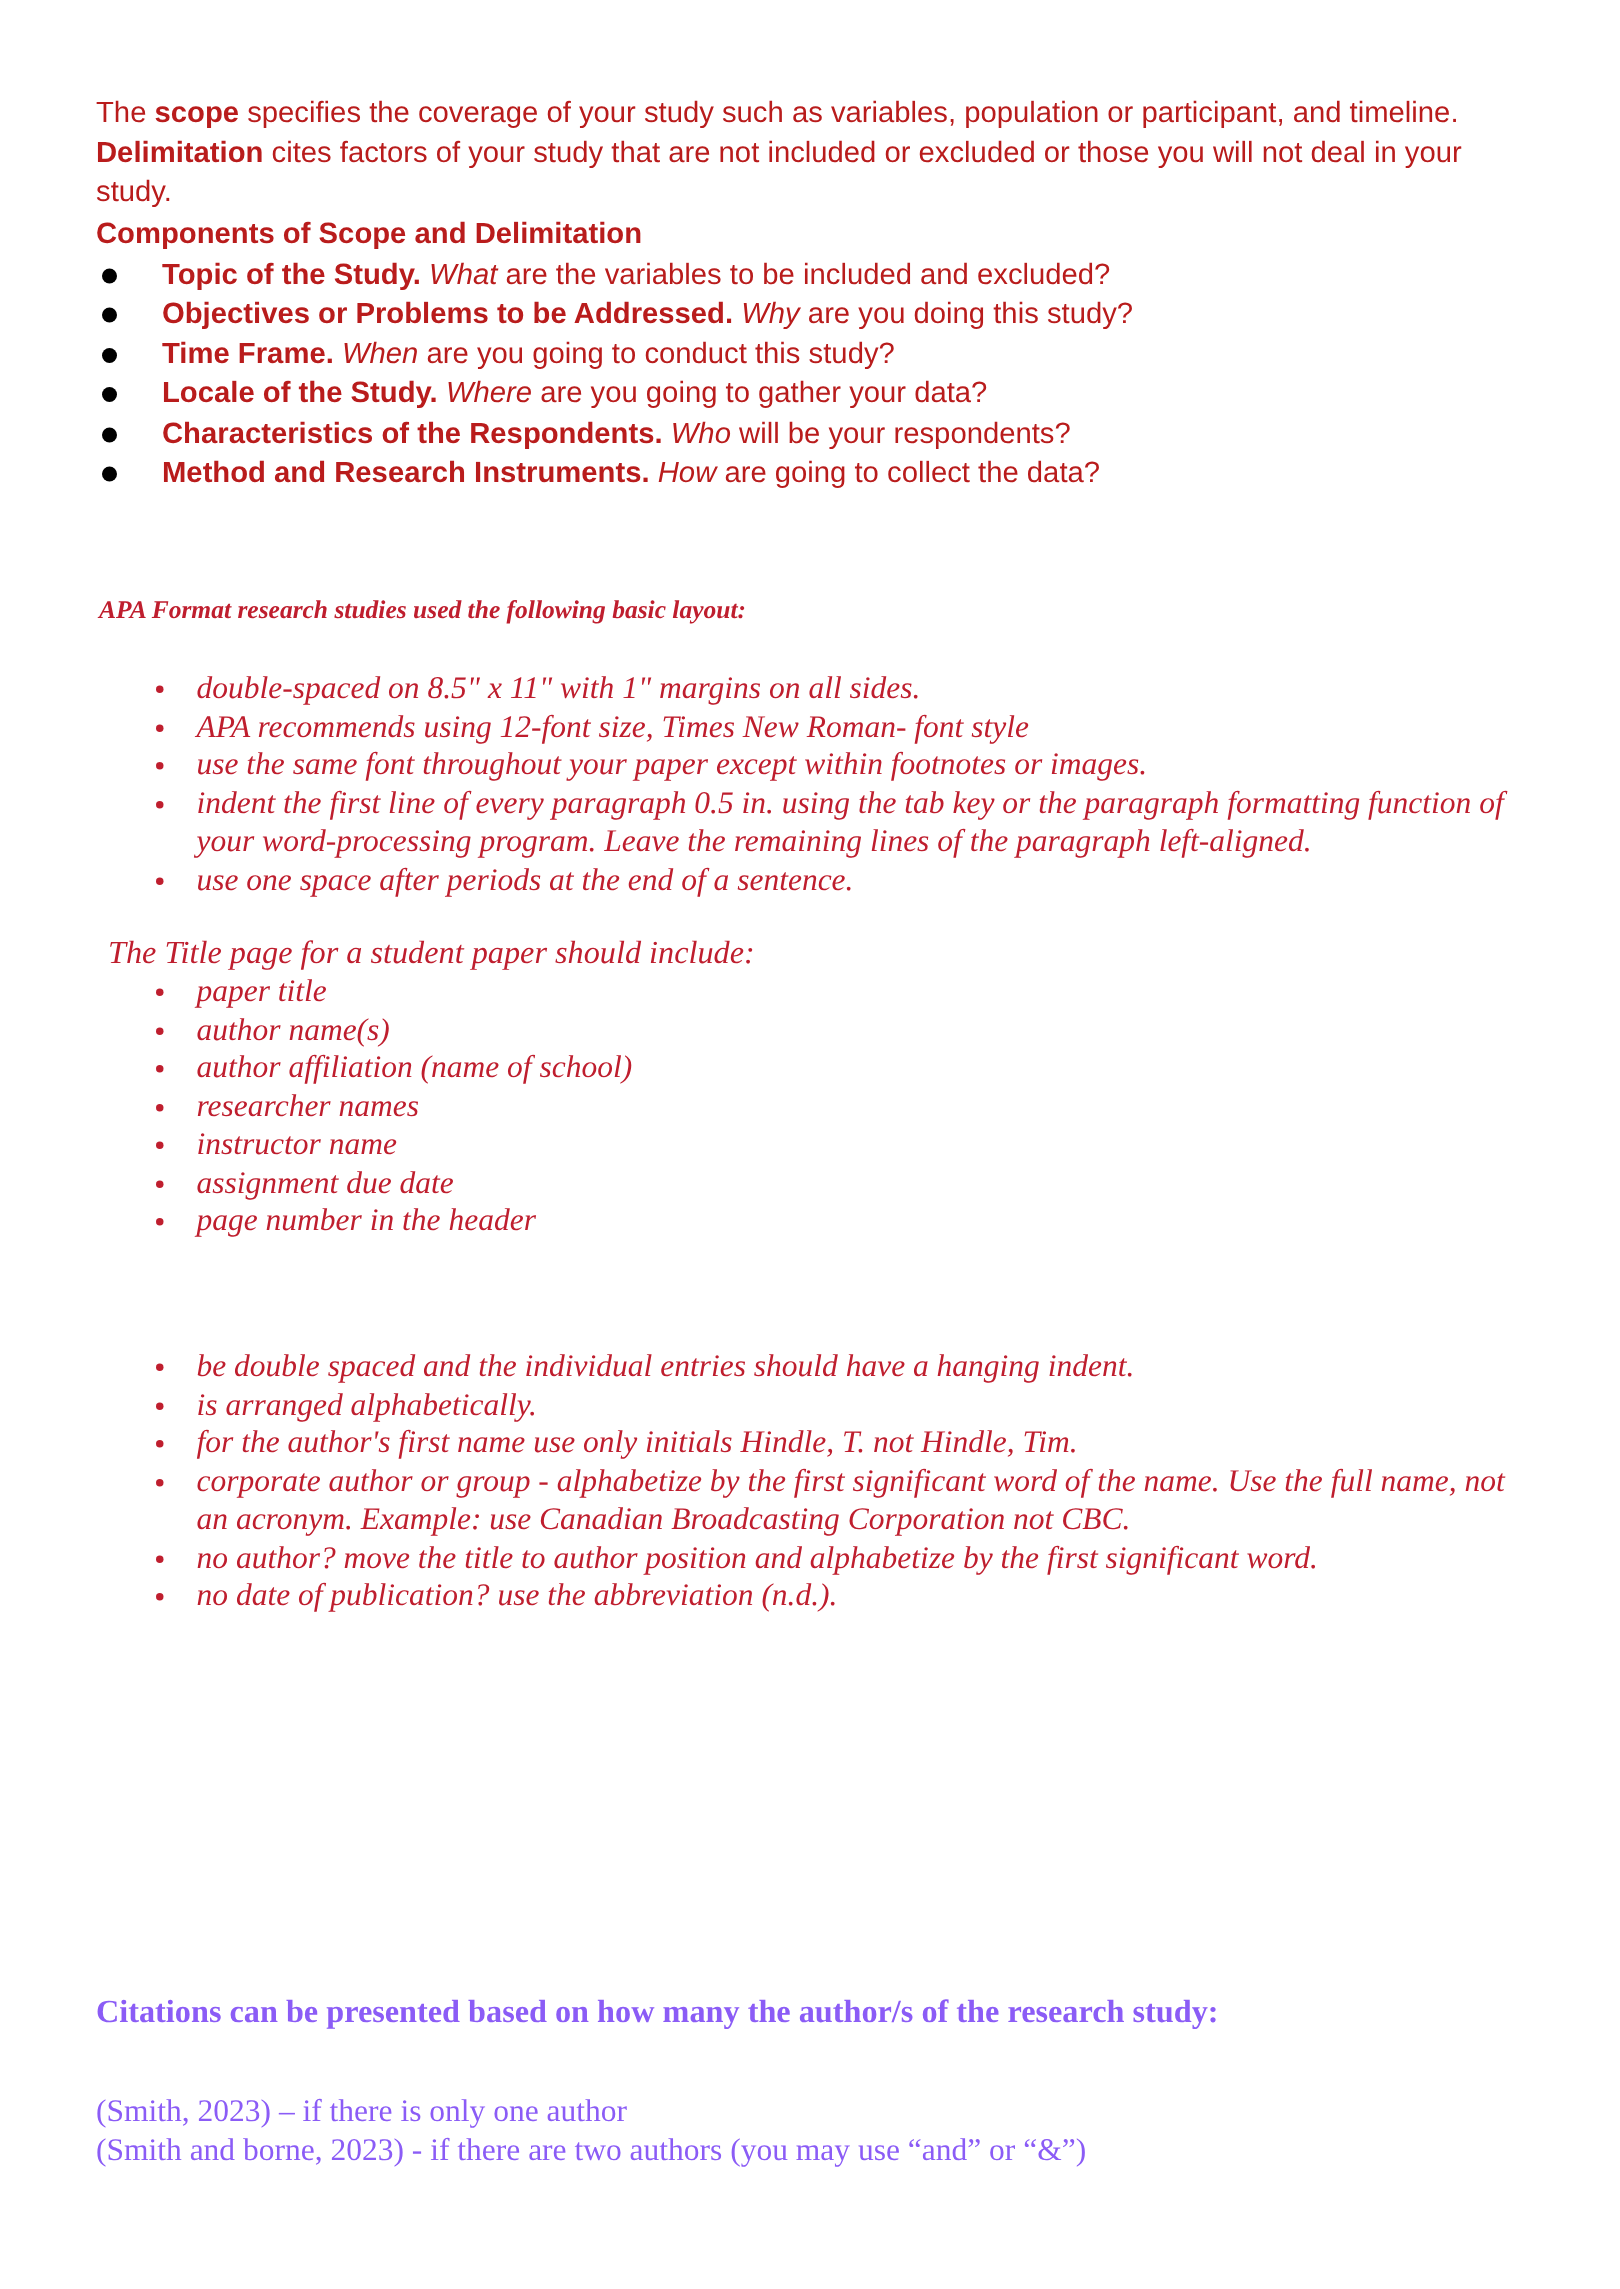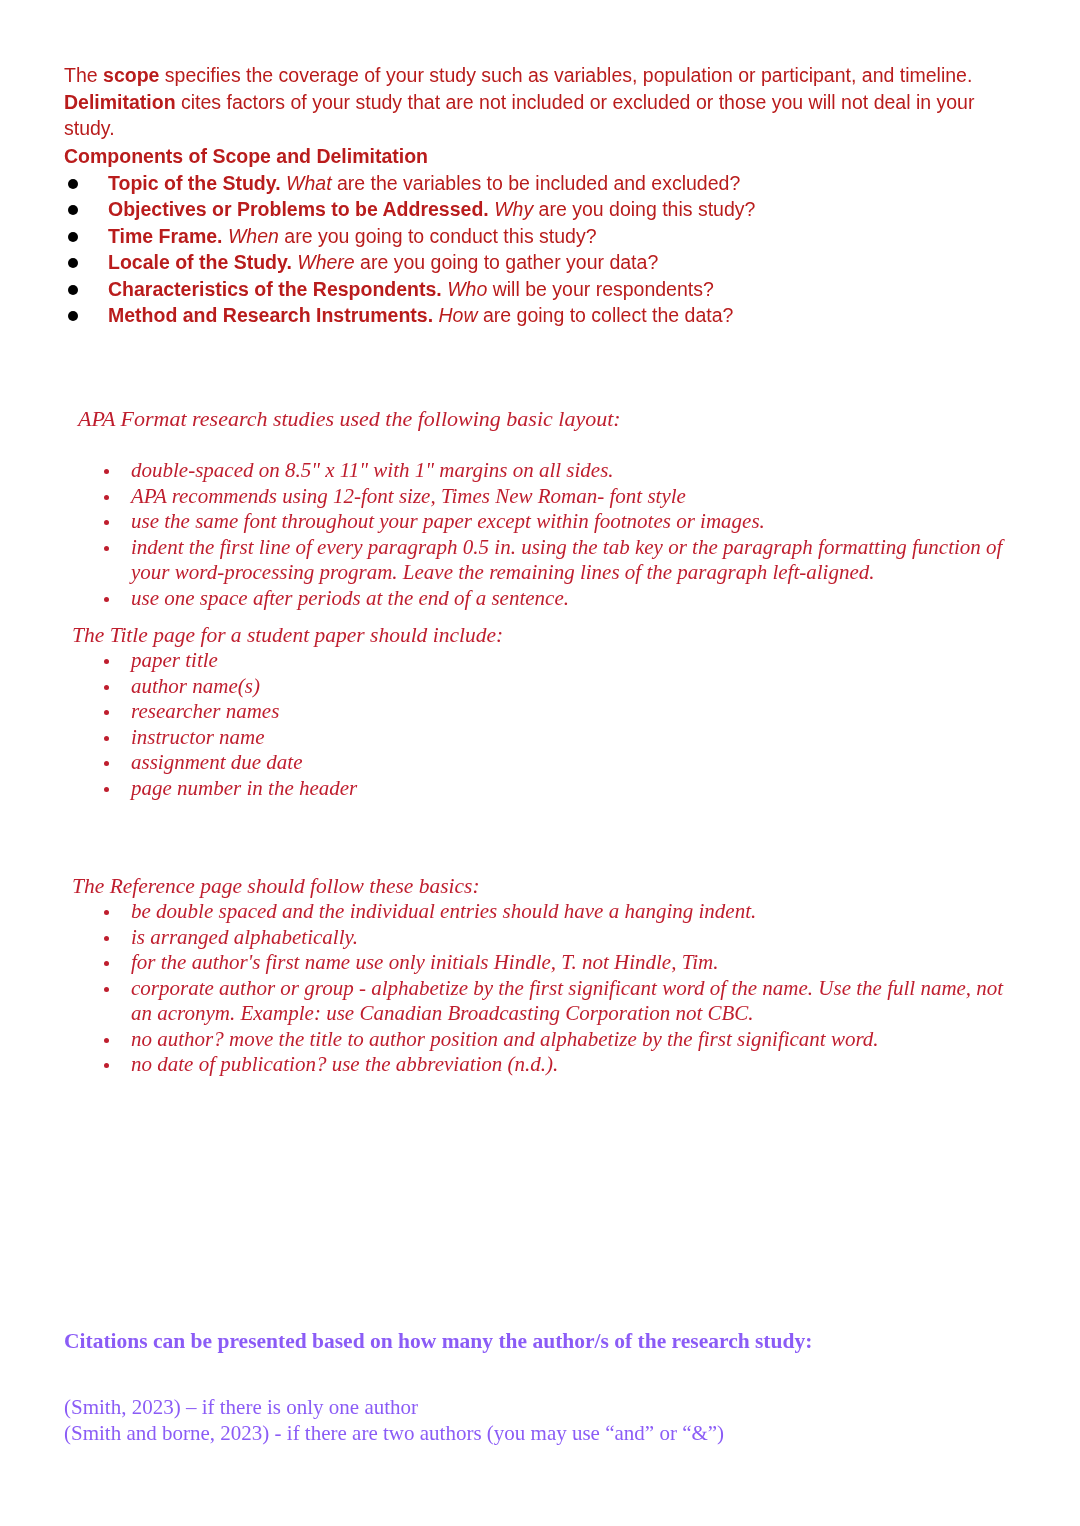--- a/index.html
+++ b/index.html
@@ -72,24 +72,24 @@
   
   .red-section {
     position: absolute;
     left: 64px;
     width: 960px;
     color: #BF1E2E;
     font-family: "Liberation Serif", "DejaVu Serif", serif;
   }
   .red-h-bold {
     font-style: italic;
-    font-weight: normal;
-    font-size: 22px;
+    font-weight: bold;
+    font-size: 17px;
     line-height: 26px;
-    margin: 12px;
+    margin: 0;
     padding-left: 2px;
   }
   .red-h {
     font-style: italic;
     font-weight: normal;
     font-size: 21.5px;
     line-height: 26px;
     margin: 0;
     padding-left: 8px;
   }
@@ -190,30 +190,30 @@
       <li><span class="bullet"></span><span>indent the first line of every paragraph 0.5 in. using the tab key or the paragraph formatting function of your word-processing program. Leave the remaining lines of the paragraph left-aligned.</span></li>
       <li><span class="bullet"></span><span>use one space after periods at the end of a sentence.</span></li>
     </ul>
   </div>
 
   <div class="red-section" style="top:622px;">
     <p class="red-h">The Title page for a student paper should include:</p>
     <ul class="red-list" style="">
       <li><span class="bullet"></span><span>paper title</span></li>
       <li><span class="bullet"></span><span>author name(s)</span></li>
+      <li><span class="bullet"></span><span>author affiliation (name of school)</span></li>
       <li><span class="bullet"></span><span>researcher names</span></li>
       <li><span class="bullet"></span><span>instructor name</span></li>
       <li><span class="bullet"></span><span>assignment due date</span></li>
       <li><span class="bullet"></span><span>page number in the header</span></li>
     </ul>
   </div>
 
   <div class="red-section" style="top:873px;">
-    <p class="red-h">The Reference page should follow these basics:</p>
-    <ul class="red-list" style="">
+    <ul class="red-list" style="margin-top:25px;">
       <li><span class="bullet"></span><span>be double spaced and the individual entries should have a hanging indent.</span></li>
       <li><span class="bullet"></span><span>is arranged alphabetically.</span></li>
       <li><span class="bullet"></span><span>for the author's first name use only initials Hindle, T. not Hindle, Tim.</span></li>
       <li><span class="bullet"></span><span>corporate author or group - alphabetize by the first significant word of the name.  Use the full name, not an acronym. Example: use Canadian Broadcasting Corporation not CBC.</span></li>
       <li><span class="bullet"></span><span>no author? move the title to author position and alphabetize by the first significant word.</span></li>
       <li><span class="bullet"></span><span>no date of publication? use the abbreviation (n.d.).</span></li>
     </ul>
   </div>
 
   <div class="serif-block" style="top:1328px;">

